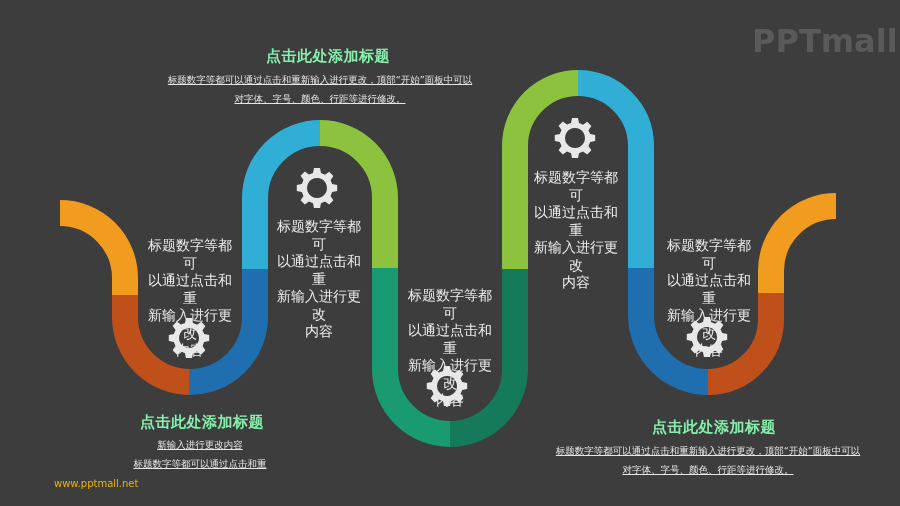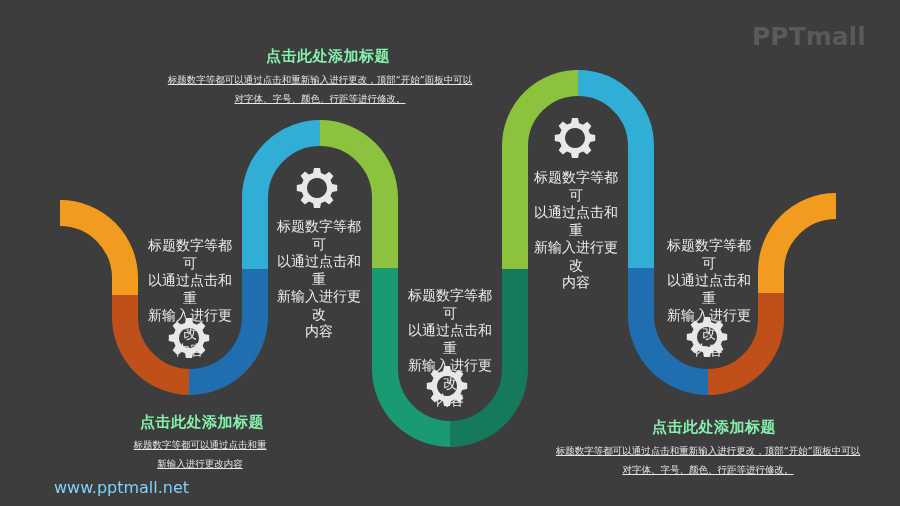--- a/index.html
+++ b/index.html
@@ -14,24 +14,24 @@
   }
   .para {
     position: absolute; font-size: 9.5px; line-height: 19px; color: #e6e6e6; text-align: center; text-decoration: underline;
   }
   .node-text {
     position: absolute; width: 84px; font-size: 14px; line-height: 17.5px; color: #ececec;
     text-align: center;
   }
   .gear { position: absolute; width: 44px; height: 44px; }
   .logo {
-    position: absolute; left: 752px; top: 22px; font-size: 25px; font-weight: bold; color: #5a5a5a;
+    position: absolute; left: 752px; top: 22px; font-size: 32px; font-weight: bold; color: #5a5a5a;
     letter-spacing: 0px; font-family: "DejaVu Sans", sans-serif;
   }
-  .footer { position: absolute; left: 54px; top: 478px; font-size: 16px; color: #7dd3fc; text-align: right; }
+  .footer { position: absolute; left: 54px; top: 478px; font-size: 10px; color: #eab308; text-align: right; }
 </style>
 </head>
 <body>
 
 <svg class="flow" width="900" height="506" viewBox="0 0 900 506">
   <g fill="none" stroke-width="26" stroke-linecap="butt">
 
     <path d="M60 213 A65 65 0 0 1 125 278 L125 296" stroke="#f29c1f"></path>
 
     <path d="M125 295 L125 317 A65 65 0 0 0 190 382" stroke="#c0501a"></path>
@@ -62,22 +62,22 @@
 <div class="footer">www.pptmall.net</div>
 
 <div class="title" style="left:266px; top:47px;">点击此处添加标题</div>
 <div class="para" style="left:150px; top:70px; width:340px;">
   <div>标题数字等都可以通过点击和重新输入进行更改，顶部“开始”面板中可以</div>
   <div>对字体、字号、颜色、行距等进行修改。</div>
 </div>
 
 <div class="title" style="left:140px; top:413px;">点击此处添加标题</div>
 <div class="para" style="left:115px; top:435px; width:170px;">
+  <div>新输入进行更改内容</div>
   <div>标题数字等都可以通过点击和重</div>
-  <div>新输入进行更改内容</div>
 </div>
 
 <div class="title" style="left:652px; top:418px;">点击此处添加标题</div>
 <div class="para" style="left:538px; top:441px; width:340px;">
   <div>标题数字等都可以通过点击和重新输入进行更改，顶部“开始”面板中可以</div>
   <div>对字体、字号、颜色、行距等进行修改。</div>
 </div>
 
 <div class="node-text" style="left:148px; top:237px;">
   <div>标题数字等都可</div>

